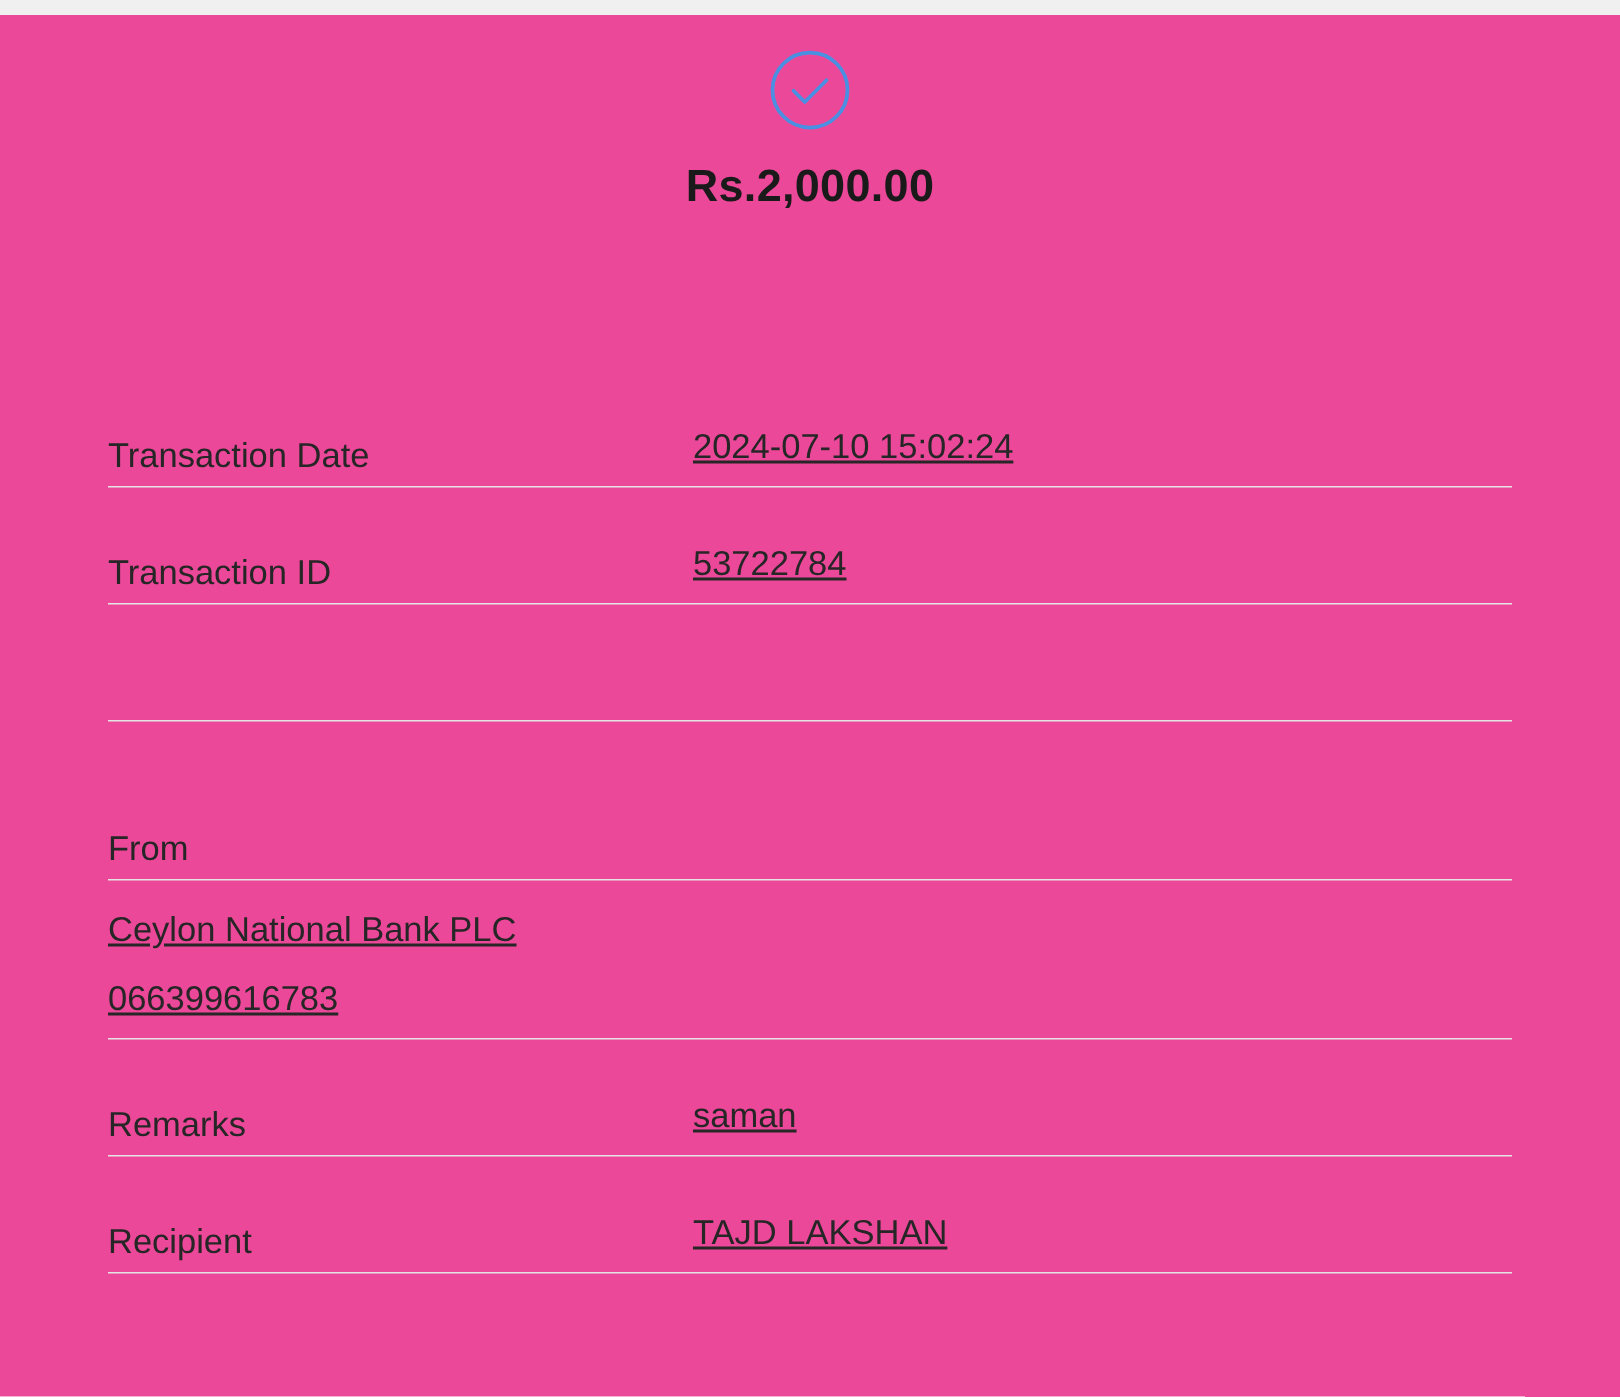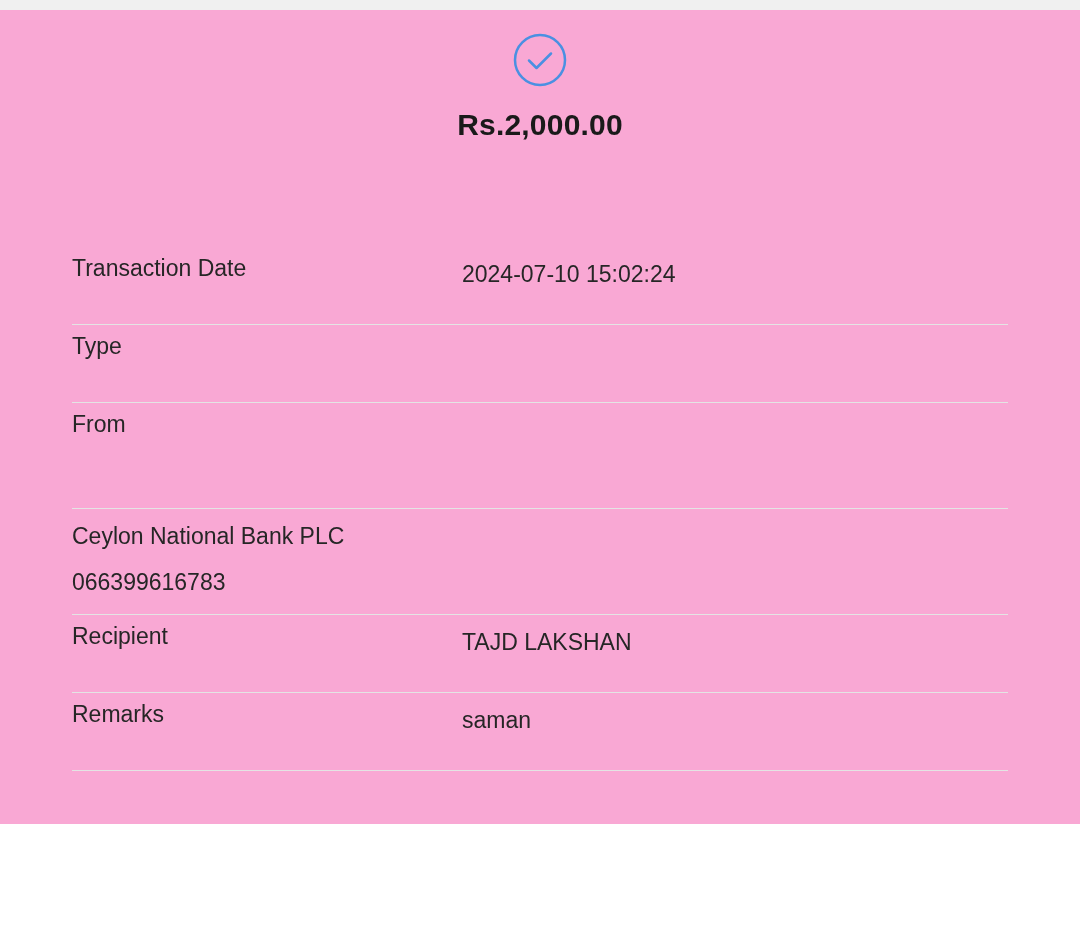--- a/index.html
+++ b/index.html
@@ -3,22 +3,22 @@
 <meta charset="utf-8">
 <style>
   html, body {
     margin: 0;
     padding: 0;
     background: #ffffff;
     font-family: "Liberation Sans", sans-serif;
   }
   .screen {
     width: 1080px;
-    height: 824px;
-    background: #f9a8d4;
+    height: 931px;
+    background: #ec4899;
     position: relative;
     overflow: hidden;
     box-sizing: border-box;
   }
   .top-strip {
     height: 10px;
     background: #f0f0f0;
     width: 100%;
   }
   .status-block {
@@ -38,21 +38,21 @@
     color: #1a1a1a;
     letter-spacing: 0.2px;
   }
   .details {
     margin-top: 105px;
     padding: 0 72px;
     box-sizing: border-box;
   }
   .row {
     display: flex;
-    align-items: flex-start;
+    align-items: flex-end;
     border-bottom: 1px solid #e4e4e4;
     min-height: 78px;
     padding: 4px 0;
     box-sizing: border-box;
   }
   .row .label {
     width: 390px;
     flex: none;
     font-size: 23px;
     color: #262626;
@@ -60,20 +60,21 @@
   }
   .row .value {
     flex: 1;
     font-size: 23px;
     color: #262626;
     line-height: 46px;
   }
   .value .line {
     display: block;
     white-space: nowrap;
+    text-decoration: underline;
   }
   .row.multiline {
     min-height: 106px;
   }
 </style>
 </head>
 <body>
 
 <div class="screen">
 
@@ -88,40 +89,45 @@
   </div>
 
   <div class="details">
       <div class="row">
         <div class="label">Transaction Date</div>
         <div class="value">
           <span class="line">2024-07-10 15:02:24</span>
         </div>
       </div>
       <div class="row">
-        <div class="label">Type</div>
+        <div class="label">Transaction ID</div>
+        <div class="value">
+          <span class="line">53722784</span>
+        </div>
+      </div>
+      <div class="row">
       </div>
       <div class="row multiline">
         <div class="label">From</div>
         <div class="value">
         </div>
       </div>
       <div class="row multiline">
         <div class="value">
           <span class="line">Ceylon National Bank PLC</span>
           <span class="line">066399616783</span>
         </div>
       </div>
       <div class="row">
+        <div class="label">Remarks</div>
+        <div class="value">
+          <span class="line">saman</span>
+        </div>
+      </div>
+      <div class="row">
         <div class="label">Recipient</div>
         <div class="value">
           <span class="line">TAJD LAKSHAN</span>
-        </div>
-      </div>
-      <div class="row">
-        <div class="label">Remarks</div>
-        <div class="value">
-          <span class="line">saman</span>
         </div>
       </div>
     </div>
 
 </div>
 
 </body></html>

